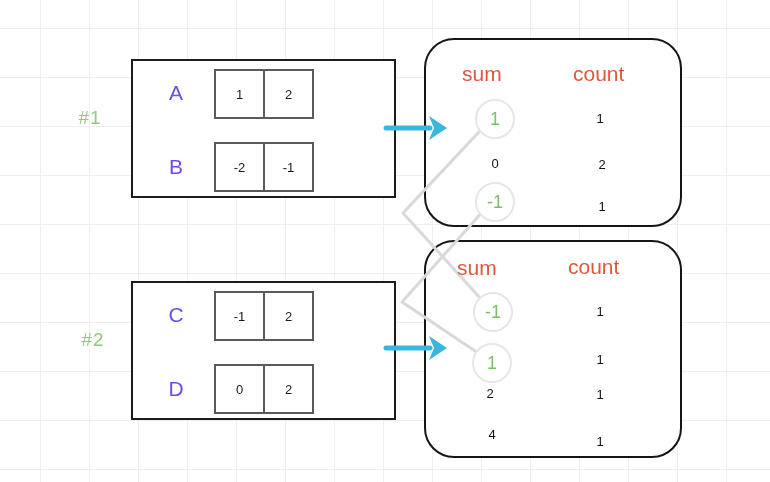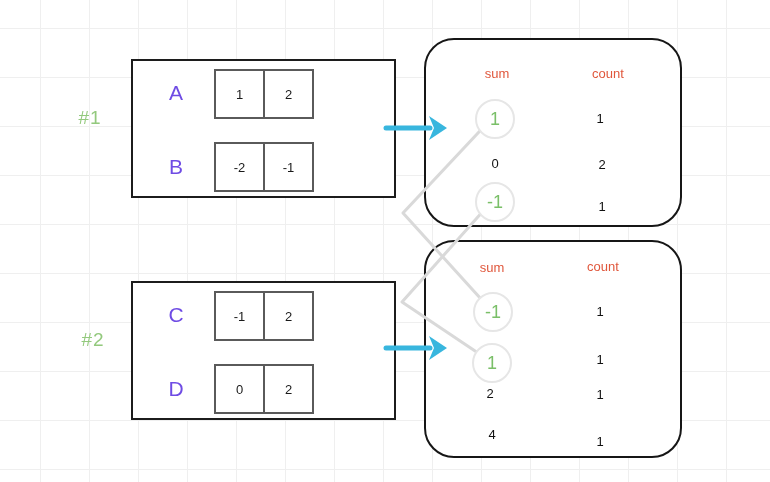--- a/index.html
+++ b/index.html
@@ -48,22 +48,22 @@
   .cell + .cell { margin-left:-2px; }
 
   .rtable {
     position:absolute; left:424px; width:258px;
     border:2px solid #161616; border-radius:30px; background:#ffffff;
   }
   #rtable1 { top:38px;  height:189px; }
   #rtable2 { top:240px; height:218px; }
 
   .th {
-    position:absolute; width:70px; text-align:center; z-index:5;
-    font-size:13px; line-height:20px; color:#e0573c;
+    position:absolute; width:70px; text-align:left; z-index:5;
+    font-size:21px; line-height:20px; color:#e0573c;
   }
   .val {
     position:absolute; width:40px; text-align:center; z-index:5;
     font-size:13px; line-height:18px; color:#111111;
   }
   .circle {
     position:absolute; width:40px; height:40px; z-index:5;
     border:2px solid #e6e6e6; border-radius:50%; background:#ffffff;
     display:flex; align-items:center; justify-content:center;
     font-size:18px; color:#7abf68;

